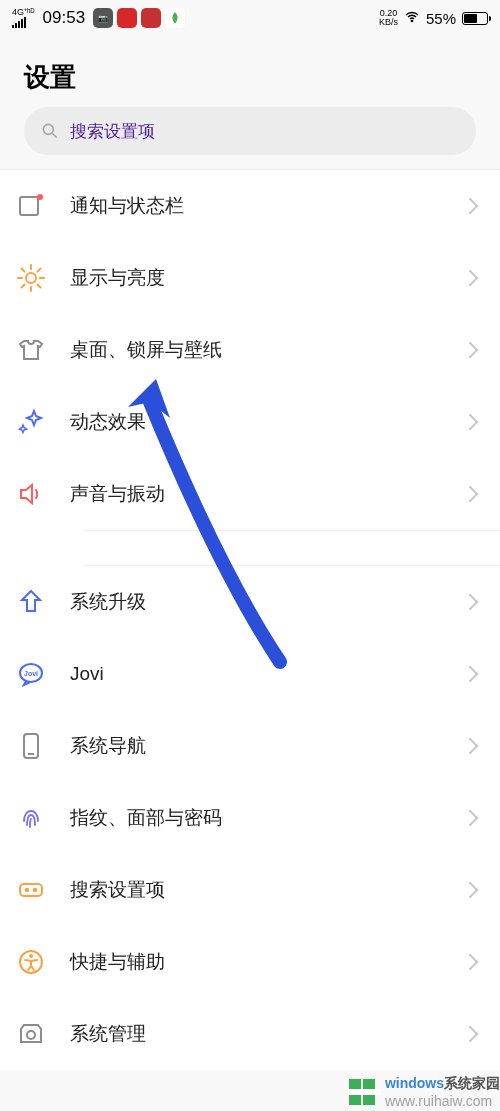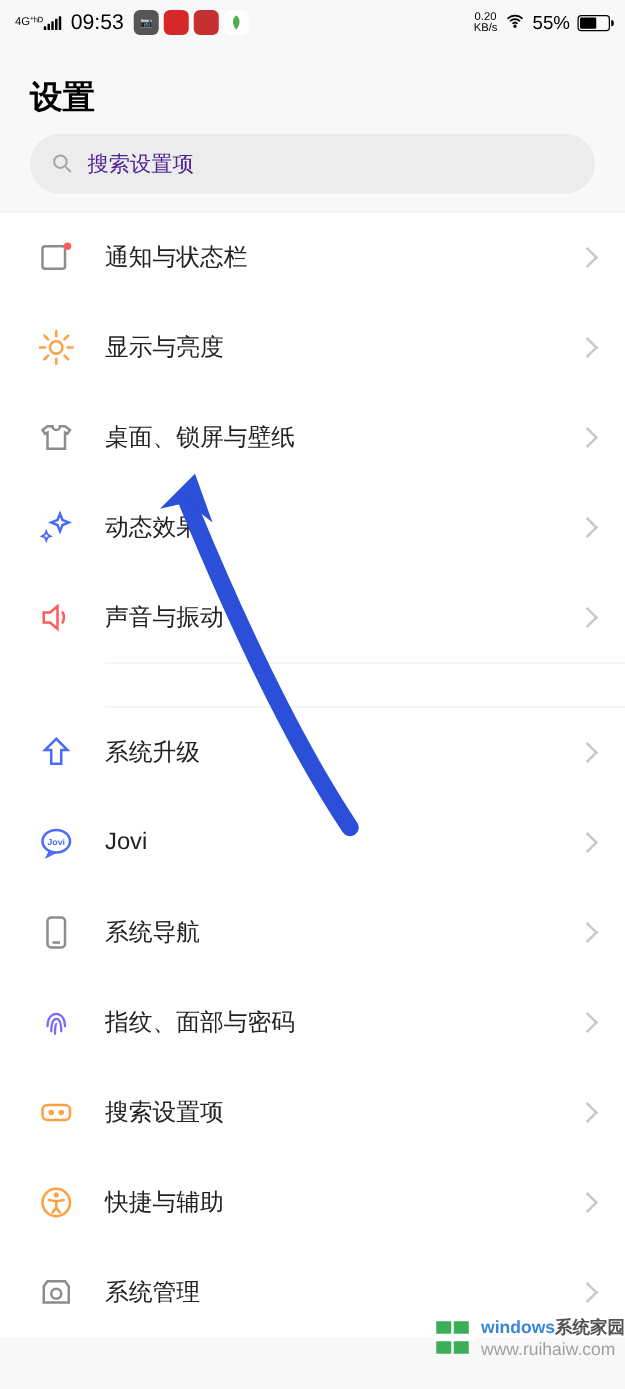--- a/index.html
+++ b/index.html
@@ -57,21 +57,21 @@
       font-size: 17px;
       gap: 10px;
     }
     .search-box svg { width: 20px; height: 20px; stroke: #a6a6a6; }
 
     .content { background: #fff; border-top: 1px solid #eee; }
     .row {
       display: flex;
       align-items: center;
       height: 72px;
-      padding: 0 24px 0 30px;
+      padding: 0 24px 0 16px;
       position: relative;
     }
     .row .icon { width: 30px; height: 30px; display:flex; align-items:center; justify-content:center; flex-shrink: 0; }
     .row .label { flex: 1; font-size: 19px; color: #222; margin-left: 24px; font-weight: 500; }
     .row .chev { width: 12px; height: 12px; border-top: 2px solid #c8c8c8; border-right: 2px solid #c8c8c8; transform: rotate(45deg); }
     .group-gap { height: 36px; position: relative; }
     .group-gap::before { content:''; position:absolute; left:84px; right:0; top:0; height:1px; background:#f0f0f0; }
     .group-gap::after { content:''; position:absolute; left:84px; right:0; bottom:0; height:1px; background:#f0f0f0; }
 
     .arrow-annotation {
@@ -80,39 +80,39 @@
       top: 372px;
       width: 180px;
       height: 300px;
       pointer-events: none;
       z-index: 50;
     }
 
     .watermark {
       position: absolute;
       right: 0;
-      bottom: 24px;
+      bottom: 2px;
       display: flex;
       align-items: center;
       gap: 4px;
       z-index: 60;
       opacity: 0.92;
     }
     .wm-logo { width: 34px; height: 34px; position: relative; }
     .wm-text { font-size: 14px; }
     .wm-text .t1 { color: #2b7bd4; font-weight: 600; }
     .wm-text .t2 { color: #444; font-weight: 600; }
     .wm-text .sub { font-size: 14px; color: #999; }
   </style>
 </head>
 <body>
 
 <div class="status-bar">
   <div class="status-left">
-    <div style="display:flex;flex-direction:row;align-items:flex-start;">
+    <div style="display:flex;flex-direction:column;align-items:flex-start;">
       <div class="net-label">4G⁺ʰᴰ</div>
       <div class="signal-bars">
           <span></span>
           <span></span>
           <span></span>
           <span></span>
           <span></span>
         </div>
     </div>
     <div class="clock">09:53</div>

